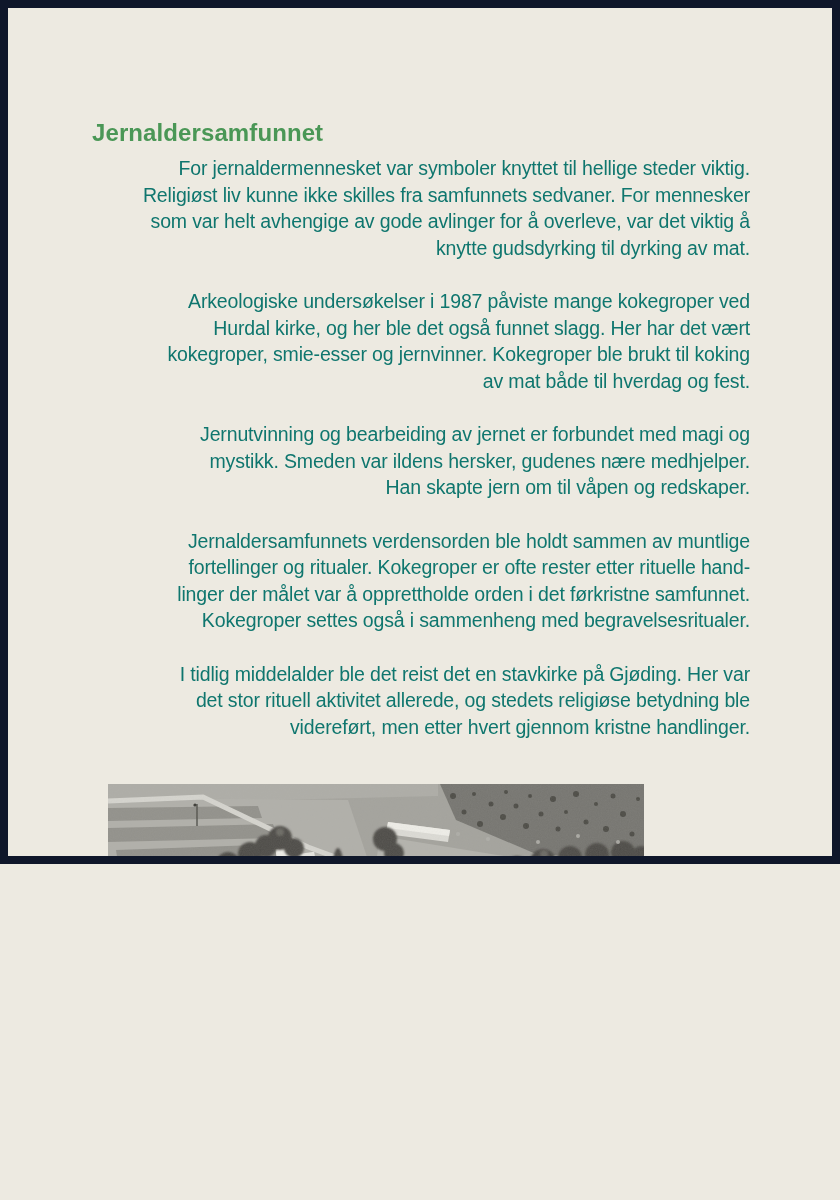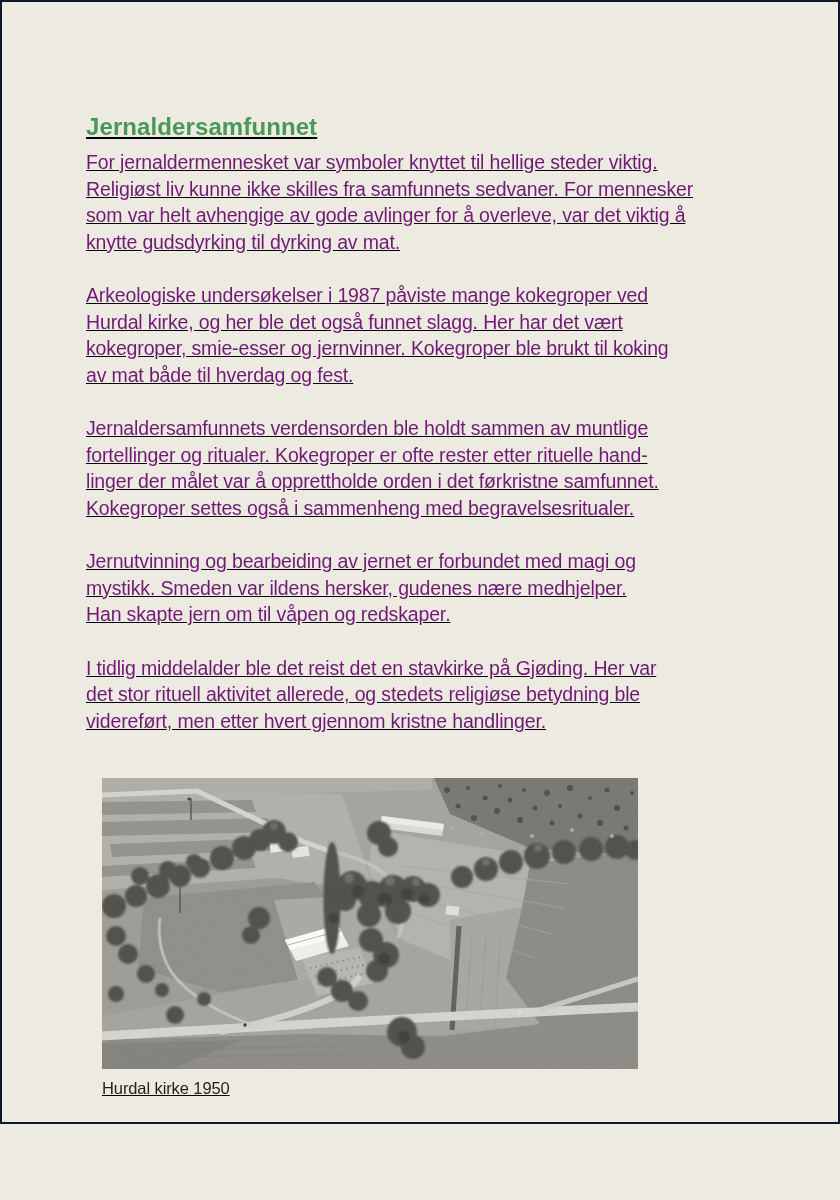--- a/index.html
+++ b/index.html
@@ -1,45 +1,45 @@
 <!DOCTYPE html>
 <html><head>
 <meta charset="utf-8">
 <style>
   html, body { margin: 0; padding: 0; background: #edeae1; }
   .page {
     position: relative;
     width: 840px;
-    height: 1124px;
+    height: 864px;
     box-sizing: border-box;
     background: #edeae1;
-    border: 2px solid #0f172a;
+    border: 8px solid #0f172a;
     overflow: hidden;
     font-family: "Liberation Sans", "DejaVu Sans", sans-serif;
-    text-decoration: underline;
   }
   .content {
     padding: 110px 82px 0 84px;
   }
   .section-heading {
     font-size: 24px;
     line-height: 30px;
     font-weight: 700;
     color: #4a9756;
     margin: 0 0 7px 0;
     letter-spacing: 0.1px;
   }
   .body-text {
     font-size: 19.5px;
     line-height: 26.5px;
     font-weight: 400;
-    color: #701a75;
+    color: #0f766e;
     letter-spacing: -0.15px;
     margin: 0 0 27px 0;
     white-space: pre-line;
+    text-align: right;
   }
   .body-text.last { margin-bottom: 8px; }
   figure.photo-figure { margin: 28px 0 0 0; padding: 16px; }
   .photo-frame { width: 536px; height: 291px; line-height: 0; }
   figcaption.photo-caption {
     font-size: 16.5px;
     line-height: 22px;
     color: #1f1f1d;
     letter-spacing: -0.1px;
     margin-top: 8px;
@@ -56,28 +56,28 @@
     <p class="body-text">For jernaldermennesket var symboler knyttet til hellige steder viktig.
 Religiøst liv kunne ikke skilles fra samfunnets sedvaner. For mennesker
 som var helt avhengige av gode avlinger for å overleve, var det viktig å
 knytte gudsdyrking til dyrking av mat.</p>
 
     <p class="body-text">Arkeologiske undersøkelser i 1987 påviste mange kokegroper ved
 Hurdal kirke, og her ble det også funnet slagg. Her har det vært
 kokegroper, smie-esser og jernvinner. Kokegroper ble brukt til koking
 av mat både til hverdag og fest.</p>
 
+    <p class="body-text">Jernutvinning og bearbeiding av jernet er forbundet med magi og
+mystikk. Smeden var ildens hersker, gudenes nære medhjelper.
+Han skapte jern om til våpen og redskaper.</p>
+
     <p class="body-text">Jernaldersamfunnets verdensorden ble holdt sammen av muntlige
 fortellinger og ritualer. Kokegroper er ofte rester etter rituelle hand-
 linger der målet var å opprettholde orden i det førkristne samfunnet.
 Kokegroper settes også i sammenheng med begravelsesritualer.</p>
-
-    <p class="body-text">Jernutvinning og bearbeiding av jernet er forbundet med magi og
-mystikk. Smeden var ildens hersker, gudenes nære medhjelper.
-Han skapte jern om til våpen og redskaper.</p>
 
 
     <p class="body-text last">I tidlig middelalder ble det reist det en stavkirke på Gjøding. Her var
 det stor rituell aktivitet allerede, og stedets religiøse betydning ble
 videreført, men etter hvert gjennom kristne handlinger.</p>
 
     <figure class="photo-figure">
       <div class="photo-frame">
         
         <svg width="536" height="291" viewBox="0 0 536 291">

